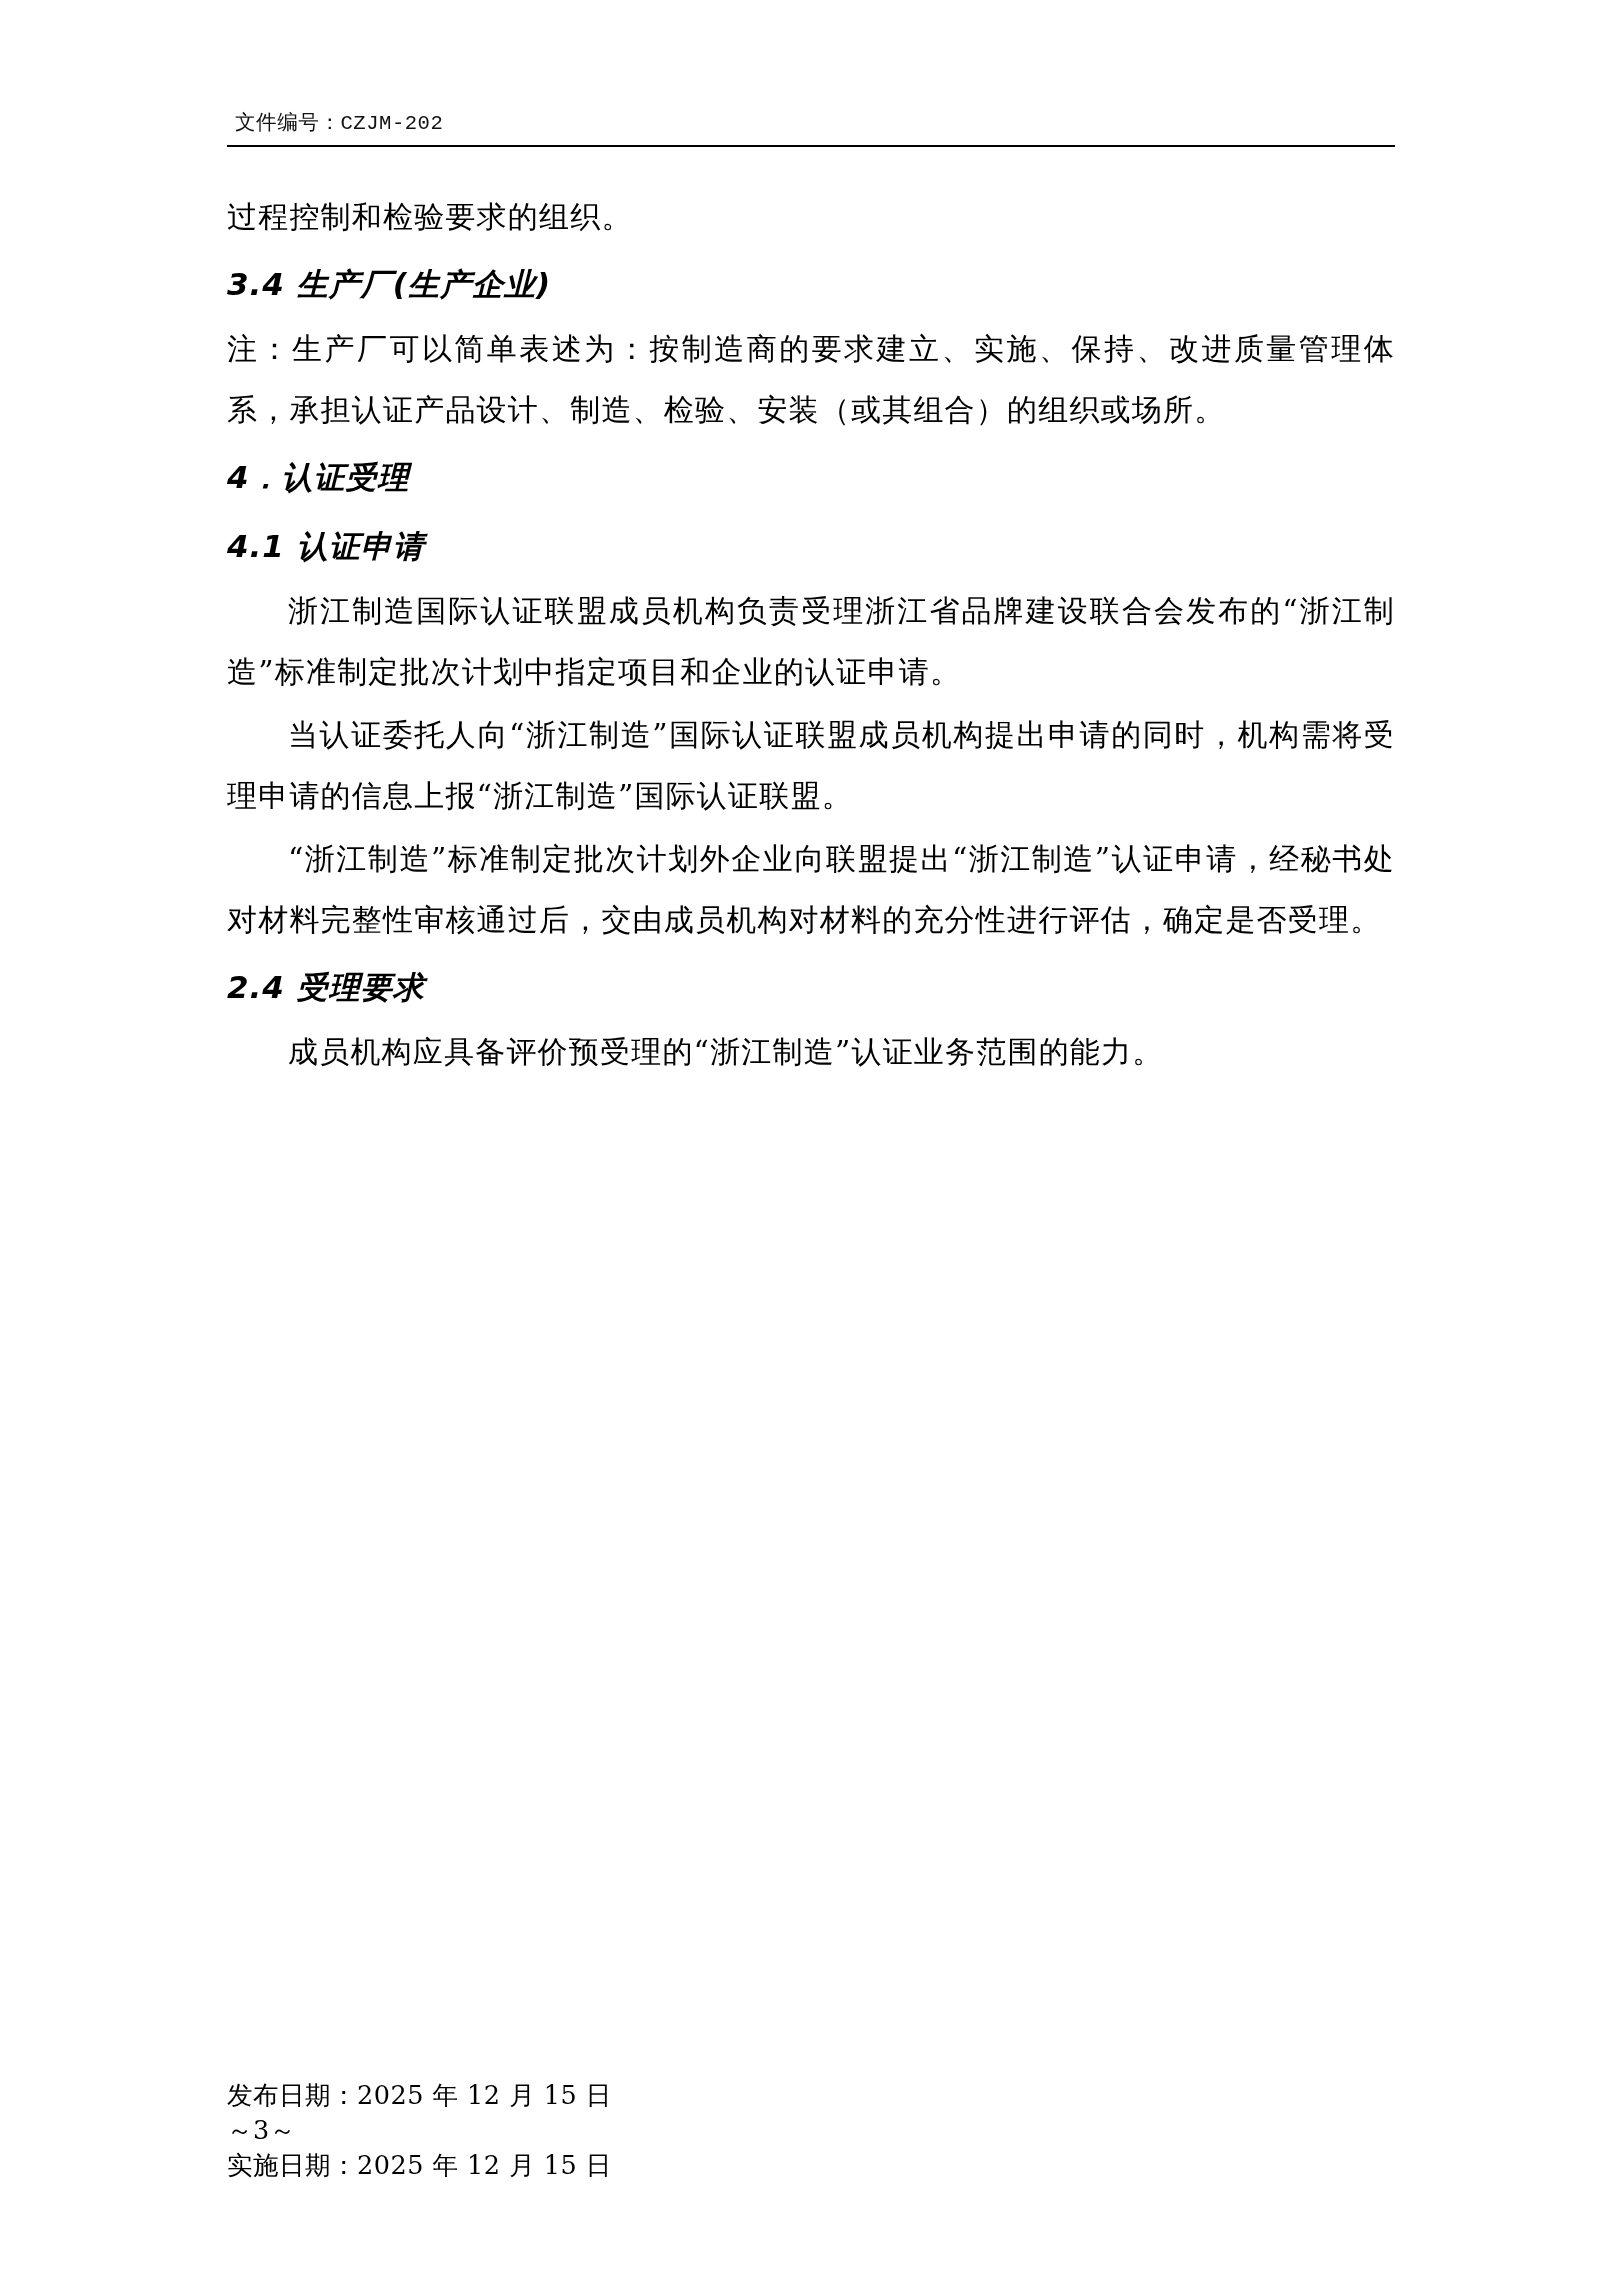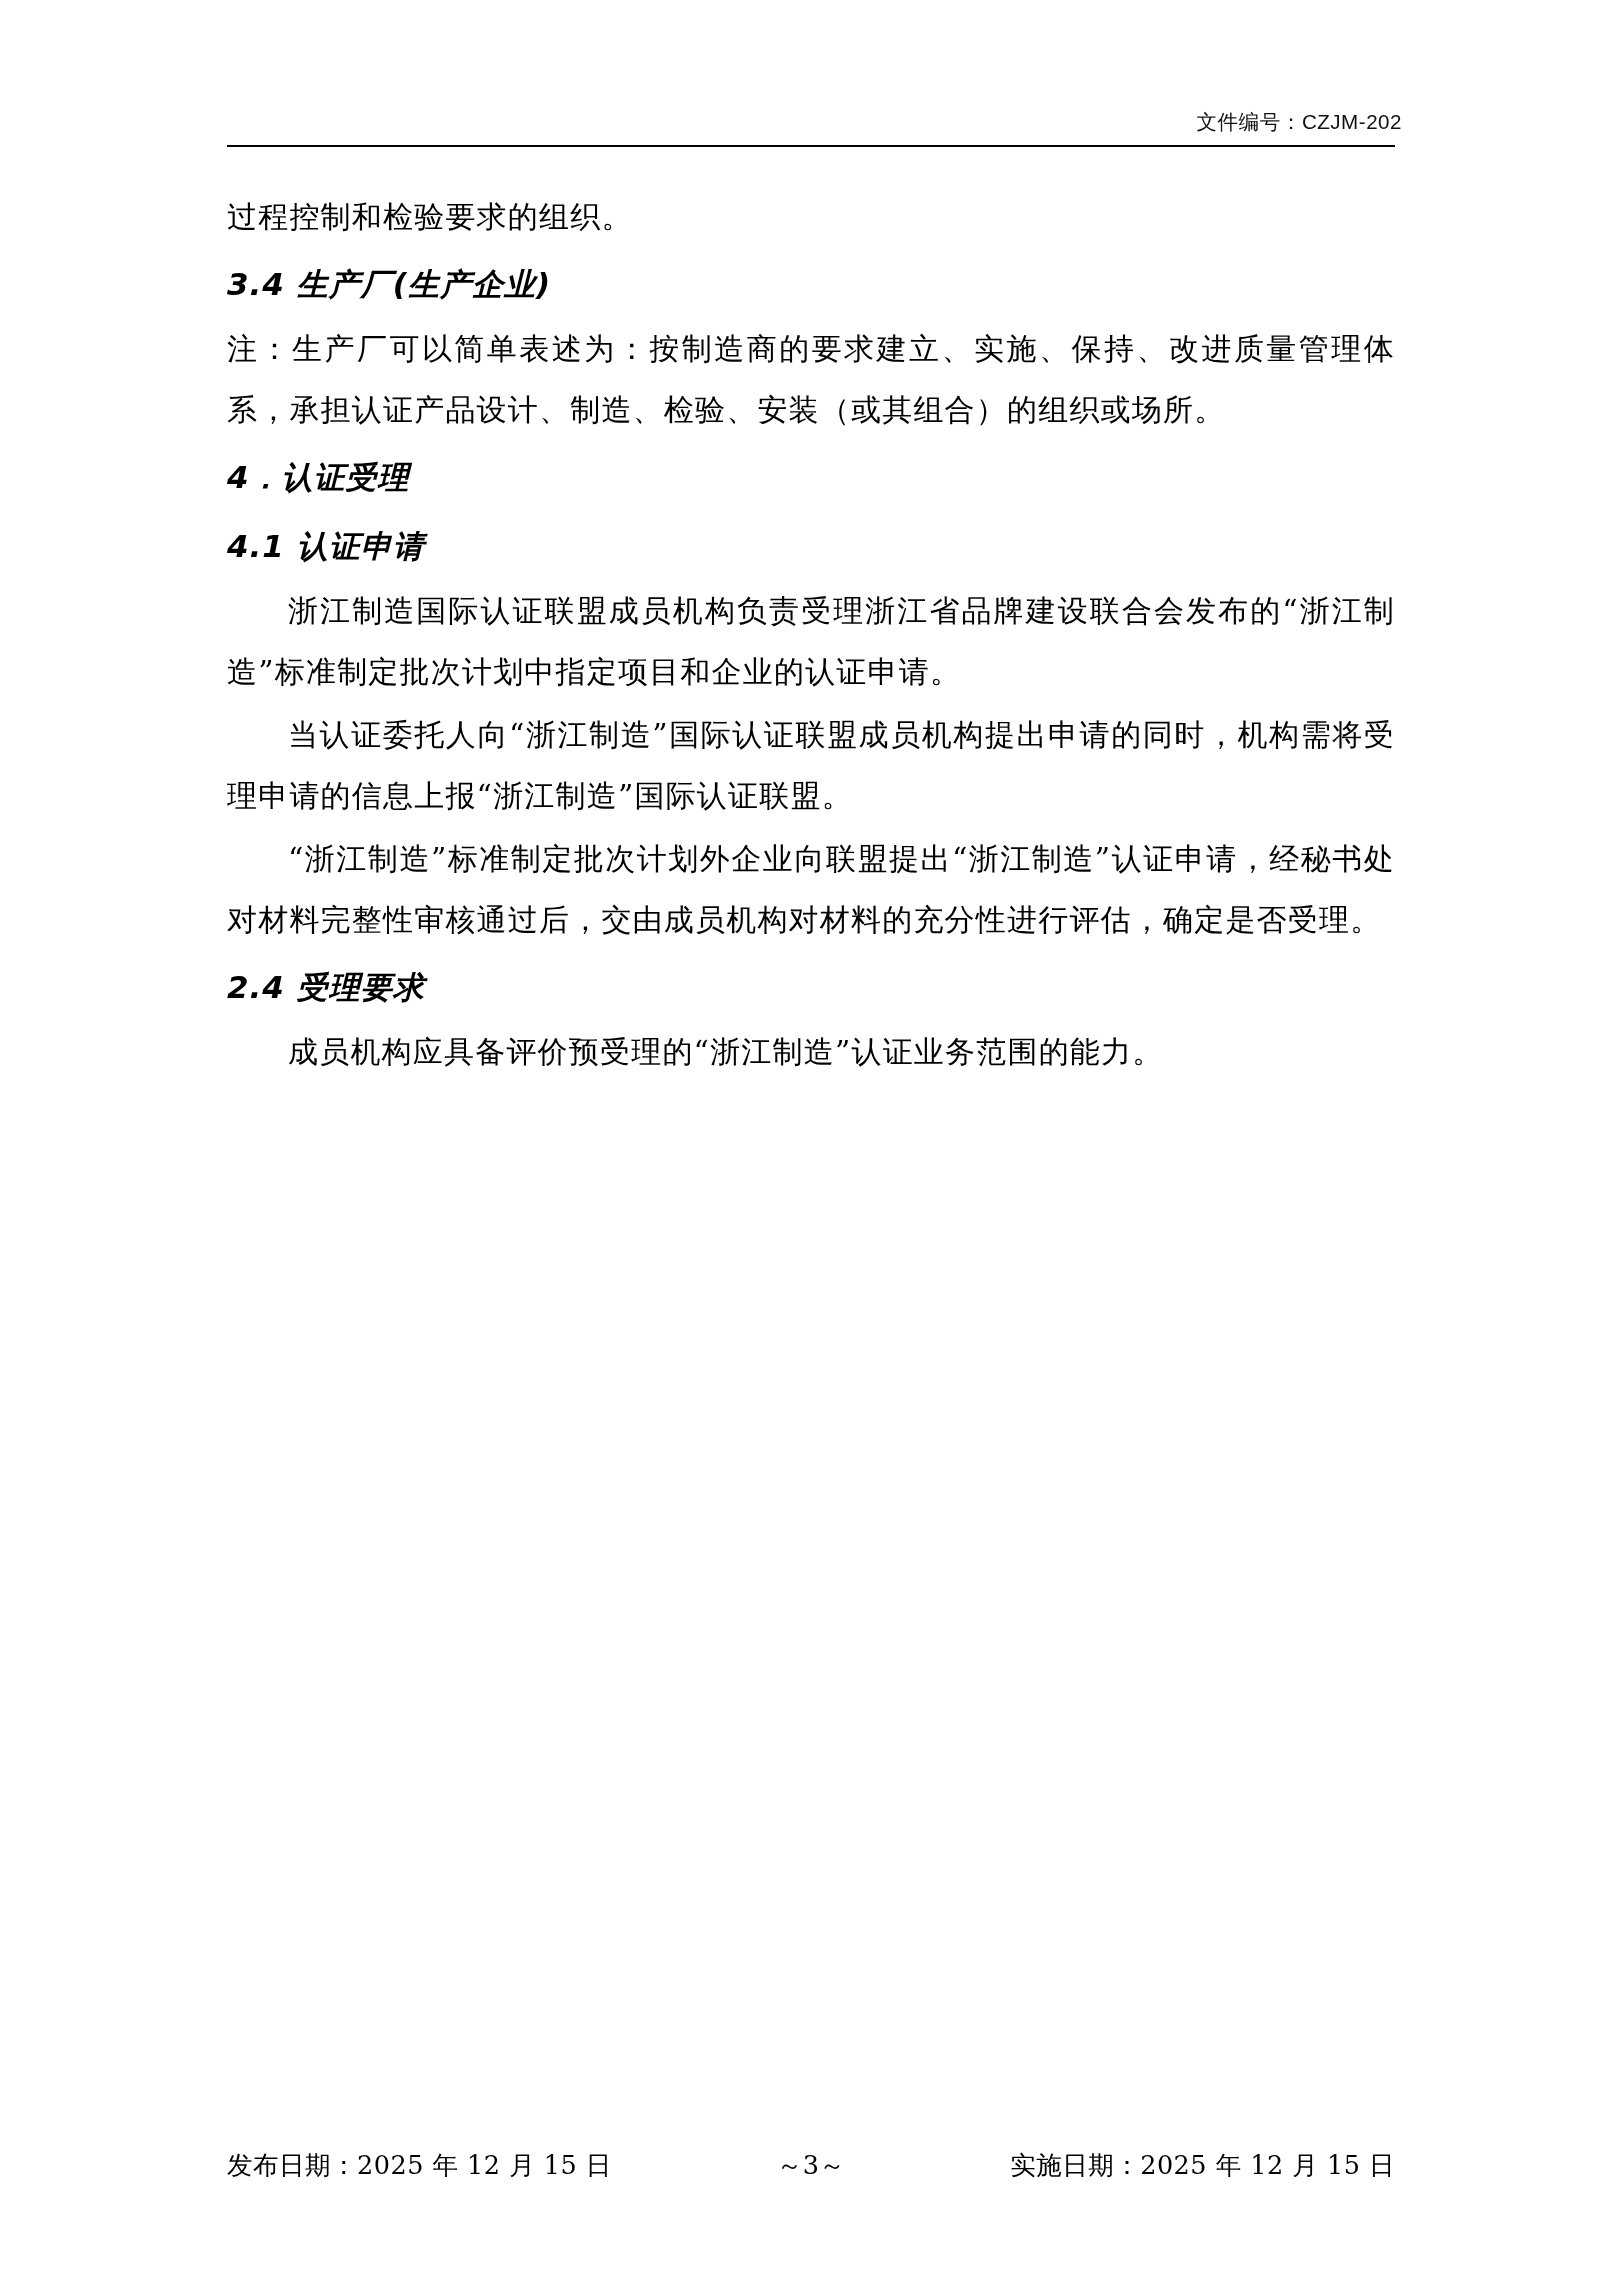--- a/index.html
+++ b/index.html
@@ -12,24 +12,24 @@
     width: 1621px;
     height: 2293px;
     background: #ffffff;
     font-family: "DejaVu Serif", serif;
     color: #000000;
     box-sizing: border-box;
   }
   .header {
     position: absolute;
     top: 108px;
-    left: 245px;
+    left: 235px;
     width: 1157px;
-    text-align: right;
-    font-family: Liberation Sans, sans-serif;
+    text-align: left;
+    font-family: Liberation Mono, monospace;
     font-size: 20.6px;
     letter-spacing: 0.5px;
     color: #111;
   }
   .header-rule {
     position: absolute;
     top: 145px;
     left: 227px;
     width: 1168px;
     height: 0;
@@ -66,20 +66,21 @@
     position: absolute;
     bottom: 110px;
     left: 227px;
     width: 1168px;
     display: flex;
     justify-content: space-between;
     align-items: baseline;
     font-size: 25.5px;
     font-family: "DejaVu Serif", serif;
     letter-spacing: 0.5px;
+    flex-direction: column;
   }
   .footer-center {
     font-size: 25.5px;
   }
   .footer-left, .footer-right {
     white-space: nowrap;
   }
 </style>
 </head>
 <body>

